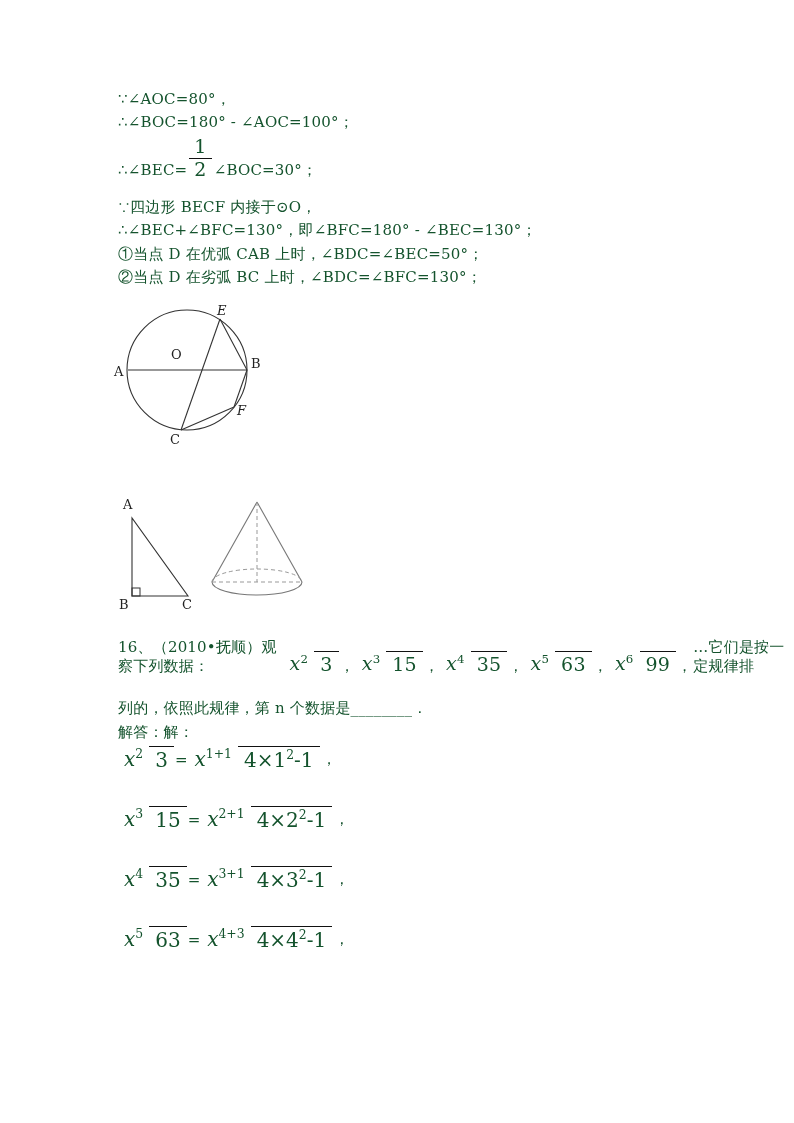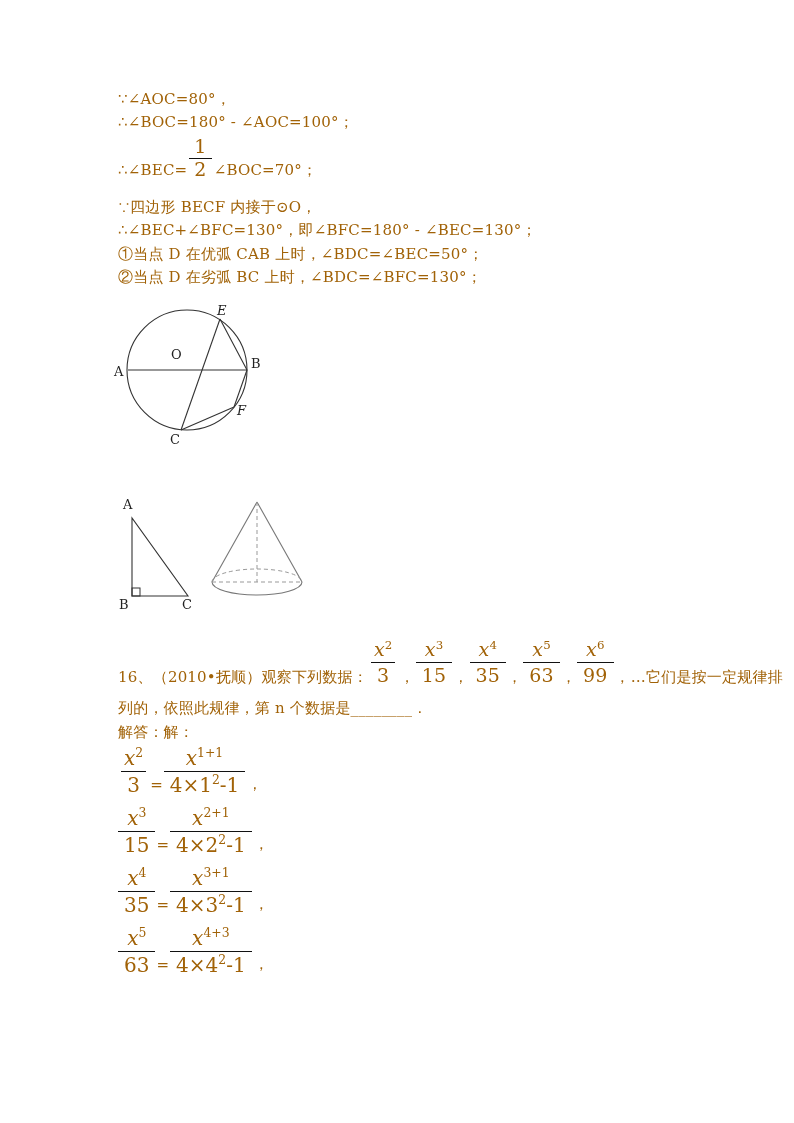--- a/index.html
+++ b/index.html
@@ -1,36 +1,36 @@
 <!DOCTYPE html>
 <html><head>
 <meta charset="utf-8">
 <style>
   * { margin:0; padding:0; box-sizing:border-box; }
   html,body { background:#ffffff; }
   .page {
     position:relative; width:794px; height:1123px; background:#ffffff;
     font-family:"DejaVu Serif","Liberation Serif",serif;
-    color:#a16207; overflow:hidden;
+    color:#14532d; overflow:hidden;
   }
   .tline {
     position:absolute; left:118px; font-size:15px; line-height:22px;
     white-space:pre; letter-spacing:0.2px;
   }
   
   .flexline { display:flex; align-items:flex-end; }
   .frac {
     display:inline-flex; flex-direction:column; align-items:center;
     margin:0 2px; font-size:19px; line-height:1.15;
   }
   .frac .num { padding:0 5px; }
   .frac .den { border-top:1.2px solid #111; padding:0 5px; }
   
   .bigfrac {
-    display:inline-flex; flex-direction:column; align-items:center;
+    display:inline-flex; align-items:center;
     font-size:20px; line-height:1.2;text-align:right;
   }
   .bigfrac .num { padding:0 6px 1px; }
   .bigfrac .den { border-top:1.4px solid #111; padding:1px 6px 0; }
   .mi { font-style:italic; }
   sup { font-size:0.62em; line-height:1; }
   .eqrow { position:absolute; left:118px; display:flex; align-items:flex-end; }
   .eq-sign { font-size:15px; margin:0 1px 3px 1px; }
   .eq-tail { font-size:15px; margin:0 0 3px 2px; }
   .q16row { position:absolute; left:118px; display:flex; align-items:flex-end; font-size:15px; letter-spacing:0.2px; }
@@ -47,21 +47,21 @@
 
   <div class="tline" style="top:88px">∵∠AOC=80°，</div>
   <div class="tline" style="top:111px">∴∠BOC=180° - ∠AOC=100°；</div>
 
   <div class="tline flexline" style="top:136px">
     <span>∴∠BEC=</span>
     <span class="frac">
       <span class="num">1</span>
       <span class="den">2</span>
     </span>
-    <span>∠BOC=70°；</span>
+    <span>∠BOC=30°；</span>
   </div>
 
   <div class="tline" style="top:196px">∵四边形 BECF 内接于⊙O，</div>
   <div class="tline" style="top:219px">∴∠BEC+∠BFC=130°，即∠BFC=180° - ∠BEC=130°；</div>
   <div class="tline" style="top:243px">①当点 D 在优弧 CAB 上时，∠BDC=∠BEC=50°；</div>
   <div class="tline" style="top:266px">②当点 D 在劣弧 BC 上时，∠BDC=∠BFC=130°；</div>
 
   <div class="fig" style="left:113px; top:303px">
     <svg width="160" height="144" viewBox="0 0 160 144">
       <circle cx="74" cy="67" r="60" fill="none" stroke="#333" stroke-width="1.1"></circle>

